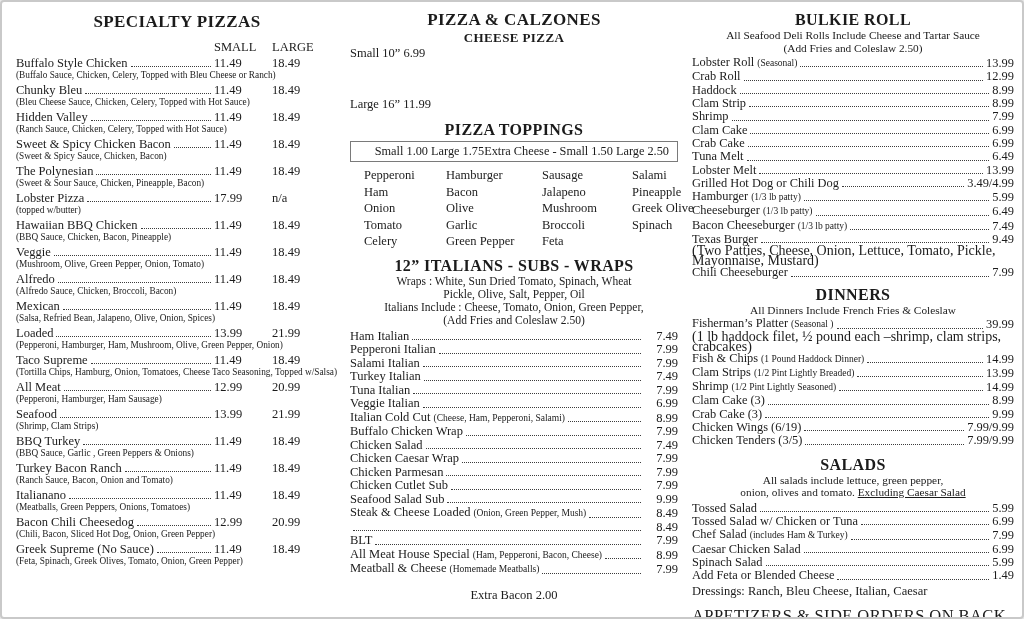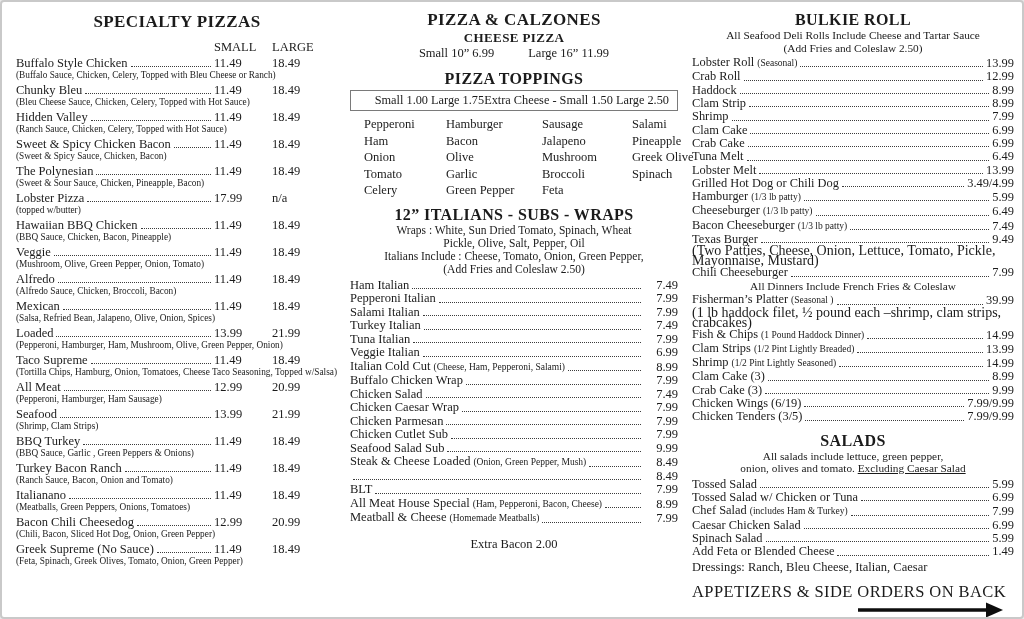--- a/index.html
+++ b/index.html
@@ -35,21 +35,21 @@
   #col-left .sec-title{margin:2px 0 8px;}
   .size-head{display:flex;font-size:12.5px;line-height:14px;margin-bottom:2px;}
   .size-head .sp{flex:0 0 198px;}
   .size-head .sh-s{flex:0 0 58px;}
   .size-head .sh-l{flex:0 0 66px;}
   .sp-item{margin-bottom:2.6px;}
   .sp-item .row{font-size:12.5px;line-height:14px;}
   .sp-item .ps{flex:0 0 58px;}
   .sp-item .pl{flex:0 0 66px;}
   .desc{font-size:9.3px;line-height:10.4px;}
-  .cheese-line{font-size:12.5px;line-height:17px;display:flex;justify-content:center;gap:34px;}
+  .cheese-line{font-size:12.5px;line-height:17px;display:flex;justify-content:center;gap:34px;flex-direction:column;}
   .top-box{
     border:1px solid #7a7a7a;
     display:flex;justify-content:flex-end;
     font-size:12.3px;line-height:17px;
     padding:1px 8px;margin:2px 0 5px;
   }
   .toppings-grid{
     display:grid;grid-template-columns:82px 96px 90px 80px;
     font-size:12.5px;line-height:16.6px;
     margin:2px 0 6px 14px;text-align:left;
@@ -550,20 +550,21 @@
         <div class="ri">
         <div class="row">
           <span class="nm"><span>Chili Cheeseburger</span></span>
           <span class="leader"></span>
           <span class="pr">7.99</span>
         </div>
 
       </div>
       </div>
 
+    <div class="sec-title t16" style="margin-top:5px;">DINNERS</div>
     <div class="r-sub" style="margin-bottom:1px;">All Dinners Include French Fries &amp; Coleslaw</div>
     <div>
 
     <div class="ri">
         <div class="row">
           <span class="nm"><span>Fisherman’s Platter</span><span class="note">(Seasonal )</span></span>
           <span class="leader"></span>
           <span class="pr">39.99</span>
         </div>
         <div class="rdesc">(1 lb haddock filet, ½ pound each –shrimp, clam strips, crabcakes)</div>

